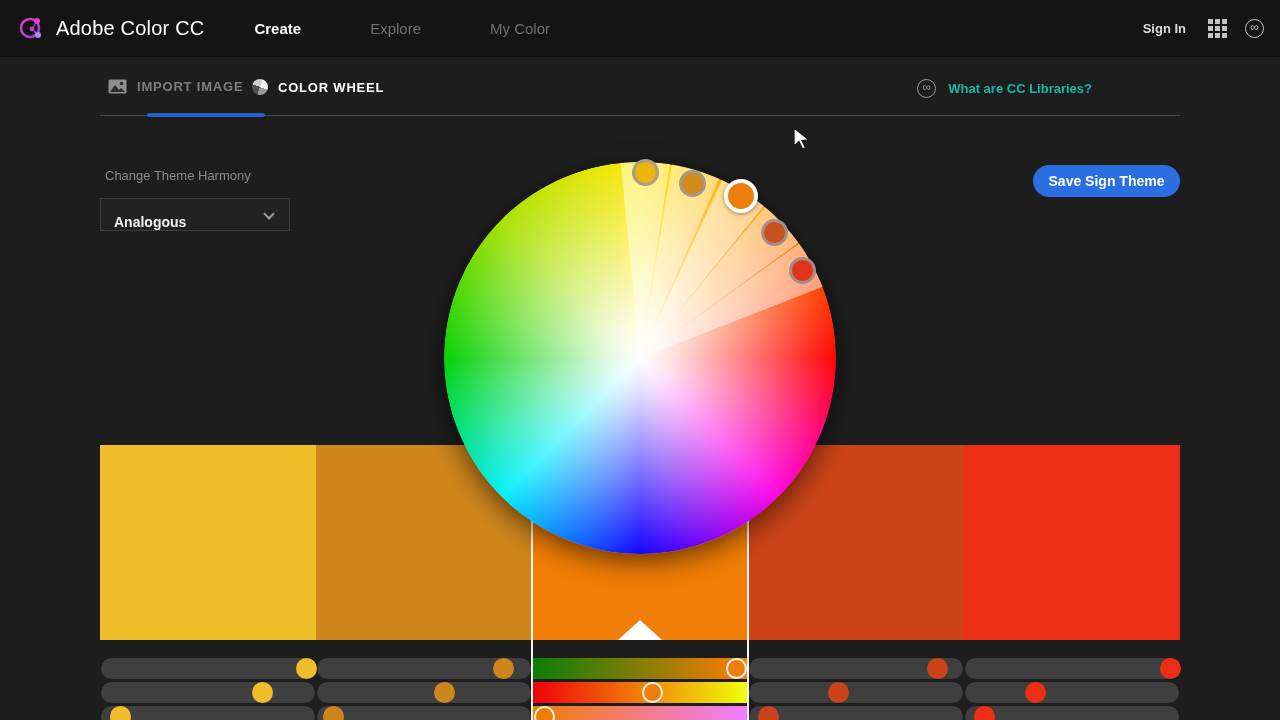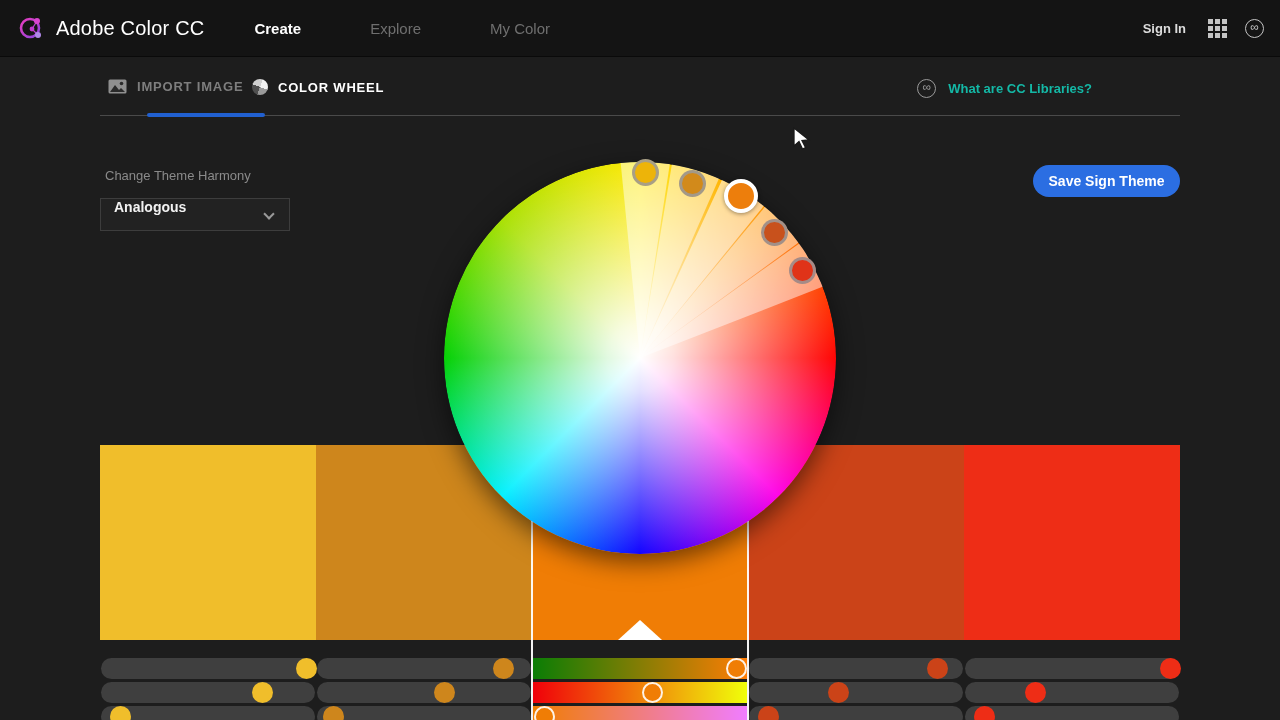--- a/index.html
+++ b/index.html
@@ -43,21 +43,21 @@
   .tab-wheel  .tab-label { color:#ffffff; }
   .wheel-glyph { width:16px; height:16px; border-radius:50%;
     background:conic-gradient(from 20deg,#f2f2f2 0 25%,#9a9a9a 0 50%,#4f4f4f 0 75%,#d0d0d0 0 100%); }
   .lib-link { position:absolute; right:100px; top:22px; display:flex; align-items:center; cursor:pointer; }
   .lib-link .cc-circle { margin-left:0; border-color:#9a9a9a; color:#9a9a9a; }
   .lib-label { color:#14b8a6; font-size:13px; font-weight:bold; margin-left:12px; }
   
   .harmony-label { position:absolute; left:105px; top:168px; color:#8a8a8a; font-size:13px; }
   .harmony-select {
     position:absolute; left:100px; top:198px; width:190px; height:33px;
-    background:#222222; border:1px solid #3d3d3d; display:flex; align-items:flex-start; cursor:pointer;
+    background:#222222; border:1px solid #3d3d3d; display:flex; align-items:flex-end; cursor:pointer;
   }
   .harmony-value { color:#f2f2f2; font-size:14px; font-weight:bold; margin-left:13px; }
   .chevron { position:absolute; right:16px; top:11px; width:8px; height:8px;
     border-right:2px solid #9a9a9a; border-bottom:2px solid #9a9a9a; transform:rotate(45deg); }
   .save-btn {
     position:absolute; left:1033px; top:165px; width:147px; height:32px; border:none;
     border-radius:16px; background:#2b6ee2; color:#fff; font-size:14px; font-weight:bold;
     font-family:"Liberation Sans", sans-serif; cursor:pointer;
   }
   

